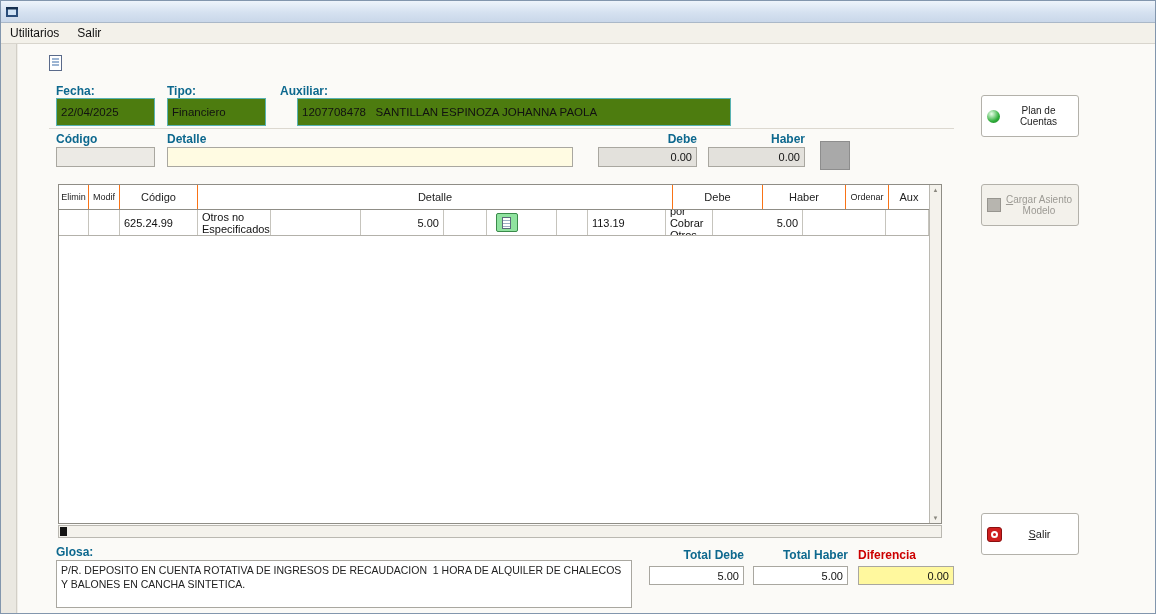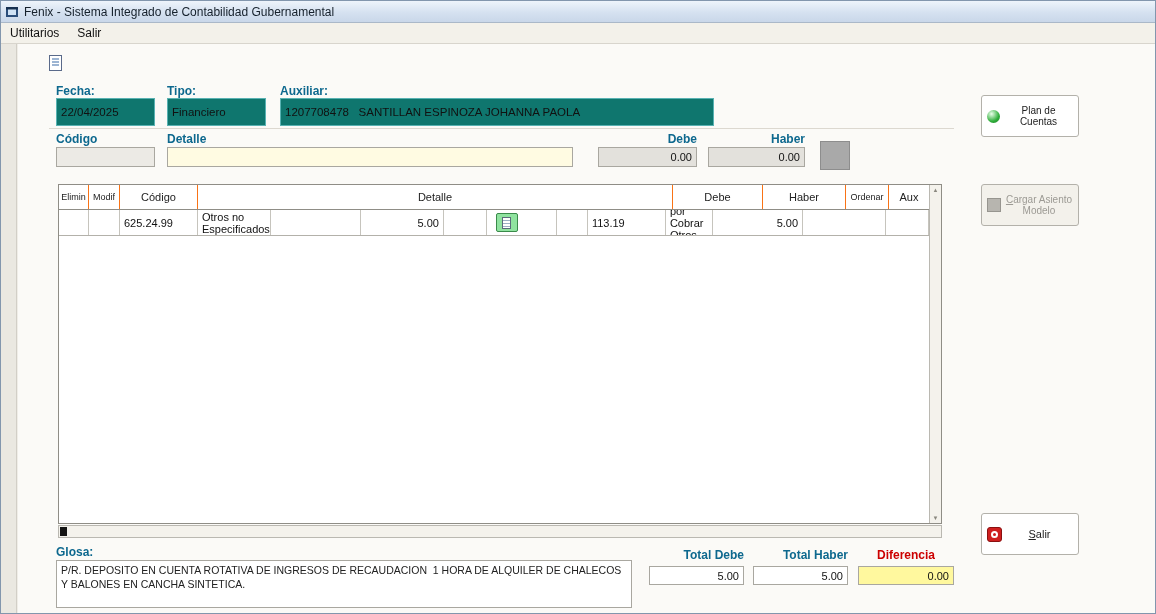--- a/index.html
+++ b/index.html
@@ -20,21 +20,21 @@
   
   .left-strip { position: absolute; left: 0; top: 43px; width: 16px; bottom: 0; background: #eae8e1; border-right: 1px solid #d2cfc7; }
   .main { position: absolute; left: 17px; top: 43px; right: 0; bottom: 0; background: #fbfaf7; }
 
   .toolbar-btn { position: absolute; left: 44px; top: 51px; width: 22px; height: 22px; display: flex;
     align-items: center; justify-content: center; background: transparent; border: 1px solid transparent; cursor: pointer; }
 
   .flabel { position: absolute; font-size: 12px; font-weight: bold; color: #0d688e; }
   .flabel.red { color: #cc0000; }
 
-  .cyan-input { position: absolute; height: 20px; background: #0f766e; border: 1px solid #58b2b2;
+  .cyan-input { position: absolute; height: 20px; background: #4d7c0f; border: 1px solid #58b2b2;
     font-size: 11.5px; padding: 13px 4px; color: #111; }
   .plain-input { position: absolute; height: 20px; border: 1px solid #a9a7a0; font-size: 11.5px; padding: 0 4px; color: #111; }
   .ro-field { position: absolute; height: 20px; border: 1px solid #a9a7a0; background: #e3e1dc;
     font-size: 11px; text-align: right; padding: 3px 4px 0 0; color: #111; }
   .total-field { position: absolute; height: 19px; border: 1px solid #a9a7a0; background: #fff;
     font-size: 11px; text-align: right; padding: 3px 4px 0 0; color: #111; }
   .sep-line { position: absolute; left: 48px; top: 127px; width: 905px; height: 1px; background: #dcd8d0; }
 
   .gray-square-btn { position: absolute; left: 819px; top: 140px; width: 30px; height: 29px;
     background: #a9a9a9; border: 1px solid #8d8d8d; cursor: pointer; }
@@ -96,21 +96,20 @@
 <div class="window">
 
   <div class="titlebar">
     <span style="display:flex;">
       <svg width="14" height="14" viewBox="0 0 14 14">
         <rect x="1" y="2" width="12" height="10" fill="#2a4d7a"></rect>
         <rect x="3" y="4" width="8" height="6" fill="#cfe2f5"></rect>
         <rect x="1" y="2" width="12" height="2.5" fill="#16304f"></rect>
       </svg>
     </span>
-    <span class="title-text">Fenix - Sistema Integrado de Contabilidad Gubernamental</span>
   </div>
 
   <div class="menubar">
     <span class="menu-item">Utilitarios</span>
     <span class="menu-item">Salir</span>
   </div>
 
   <div class="left-strip"></div>
   <div class="main"></div>
 
@@ -125,21 +124,21 @@
     </span>
   </button>
 
   <span class="flabel" style="left:55px; top:83px;">Fecha:</span>
   <input class="cyan-input" style="left: 55px; top: 97px; width: 99px;" value="22/04/2025">
 
   <span class="flabel" style="left:166px; top:83px;">Tipo:</span>
   <input class="cyan-input" style="left: 166px; top: 97px; width: 99px;" value="Financiero">
 
   <span class="flabel" style="left:279px; top:83px;">Auxiliar:</span>
-  <input class="cyan-input" style="left: 279px; top: 97px; width: 434px;" value="1207708478   SANTILLAN ESPINOZA JOHANNA PAOLA">
+  <input class="cyan-input" style="left: 296px; top: 97px; width: 434px;" value="1207708478   SANTILLAN ESPINOZA JOHANNA PAOLA">
 
   <button class="btn" style="left:980px; top:94px; width:98px; height:23px;">
     <span class="sphere green"></span>
     <span class="lbl">Plan de Cuentas</span>
   </button>
 
   <div class="sep-line"></div>
 
   <span class="flabel" style="left:55px; top:131px;">Código</span>
   <span class="flabel" style="left:166px; top:131px;">Detalle</span>
@@ -346,16 +345,16 @@
 
   <span class="flabel" style="left:55px; top:544px;">Glosa:</span>
   <textarea class="glosa-box" style="">P/R. DEPOSITO EN CUENTA ROTATIVA DE INGRESOS DE RECAUDACION  1 HORA DE ALQUILER DE CHALECOS Y BALONES EN CANCHA SINTETICA.</textarea>
 
   <span class="flabel" style="left:648px; top:547px; width:95px; text-align:right;">Total Debe</span>
   <div class="total-field" style="left:648px; top:565px; width:95px;">5.00</div>
 
   <span class="flabel" style="left:752px; top:547px; width:95px; text-align:right;">Total Haber</span>
   <div class="total-field" style="left:752px; top:565px; width:95px;">5.00</div>
 
-  <span class="flabel red" style="left:857px; top:547px; width:96px; text-align:center;">Diferencia</span>
+  <span class="flabel red" style="left:857px; top:547px; width:96px; text-align:left;">Diferencia</span>
   <div class="total-field dif-field" style="left:857px; top:565px; width:96px;">0.00</div>
 
 </div>
 
 </body></html>

